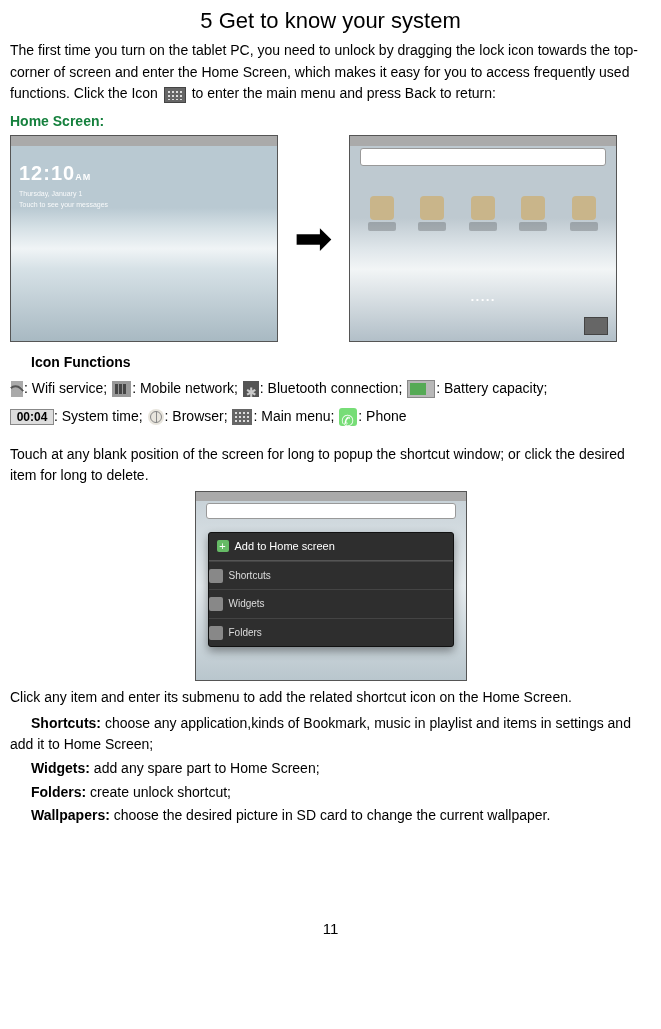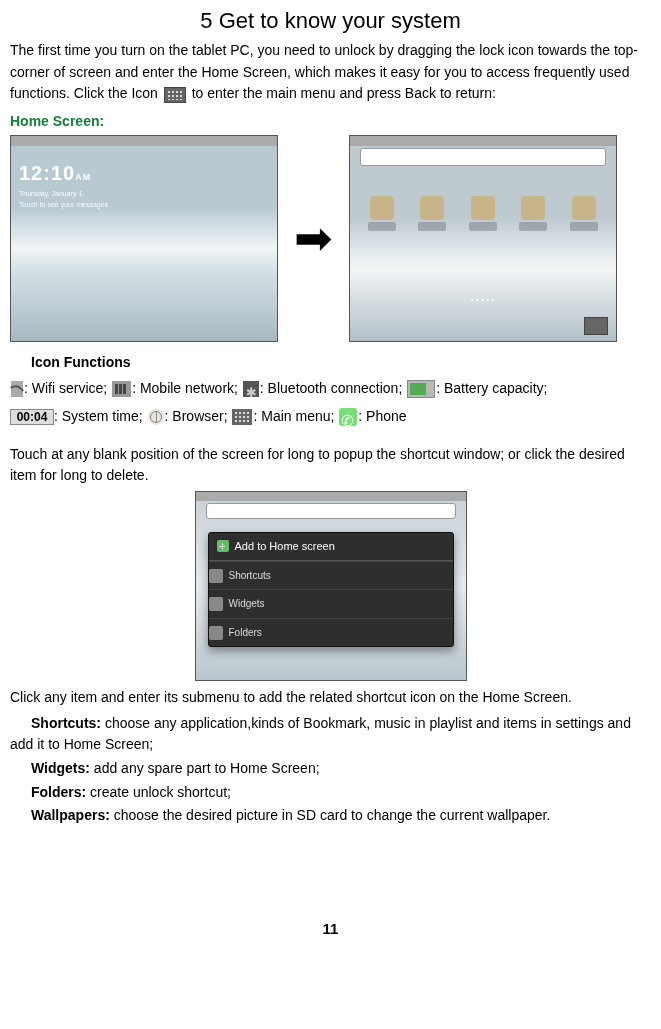--- a/index.html
+++ b/index.html
@@ -176,21 +176,21 @@
     font-size:11px;line-height:12px;text-align:center;color:#fff;
   }
   .popup-shot .dialog .row{
     display:flex;align-items:center;gap:6px;
     color:#ddd;font-size:10px;padding:6px 0;
     border-top:1px solid #444;
   }
   .popup-shot .dialog .row:first-of-type{border-top:none;}
   .popup-shot .dialog .row .ric{width:14px;height:14px;background:#888;border-radius:2px;}
   .page-num{
-    text-align:center;font-weight:bold;font-size:15px;
+    text-align:center;font-weight:normal;font-size:15px;
     margin-top:90px;
   }
   .def-line{margin:2px 0;}
 </style>
 </head>
 <body>
 
 <h1 class="section-title">
   <span>5</span>
   <span>Get to know your system</span>

